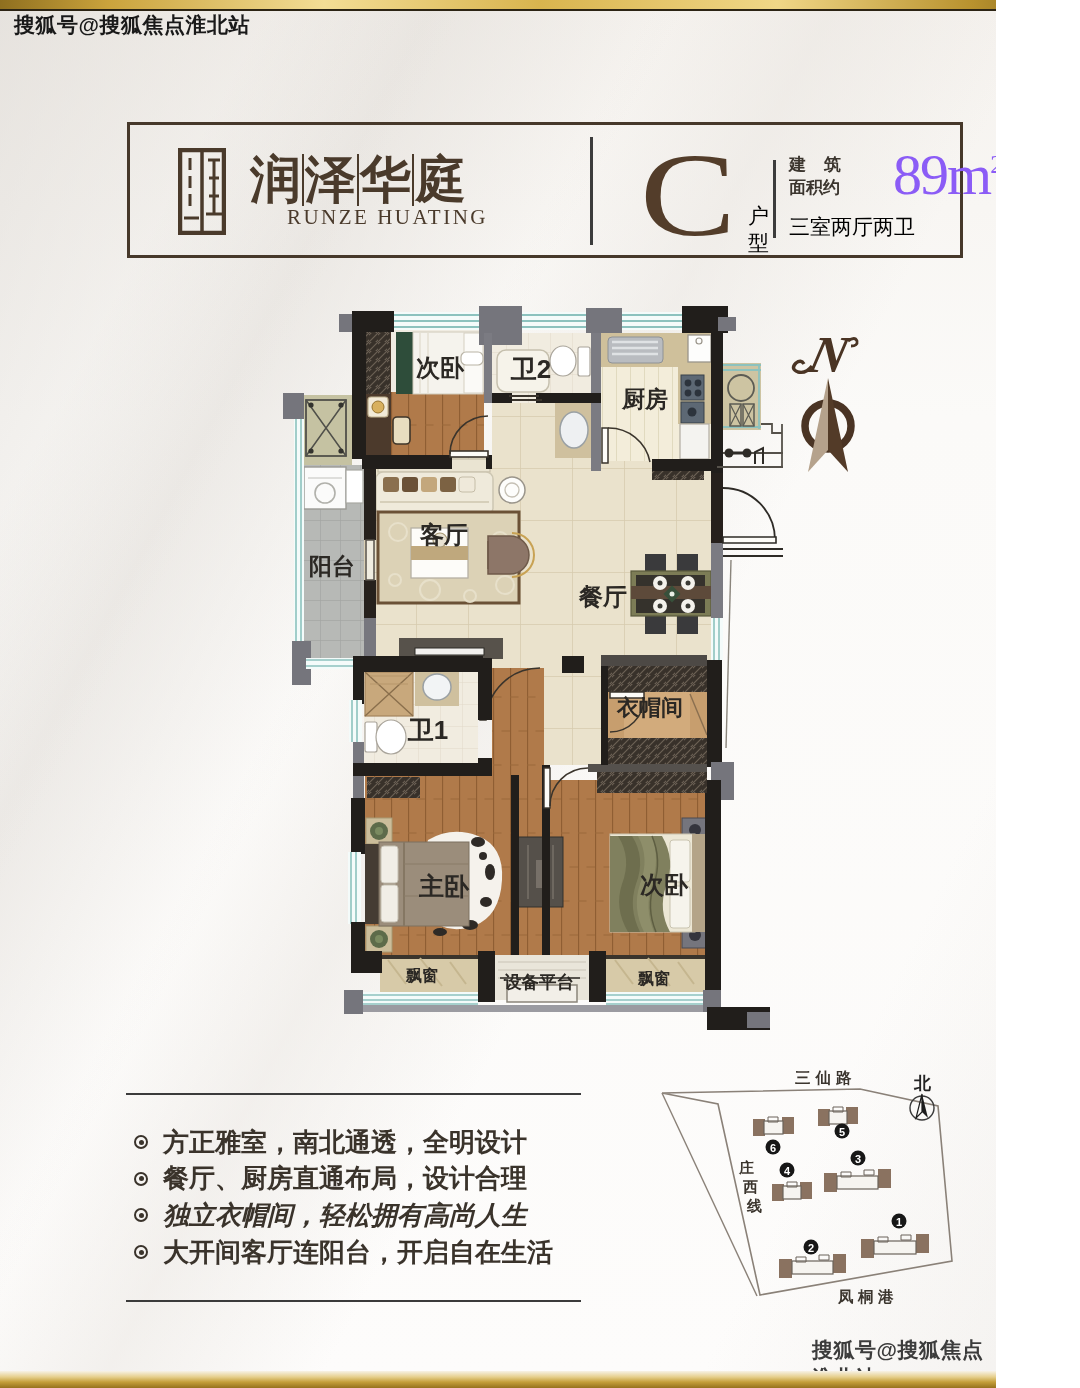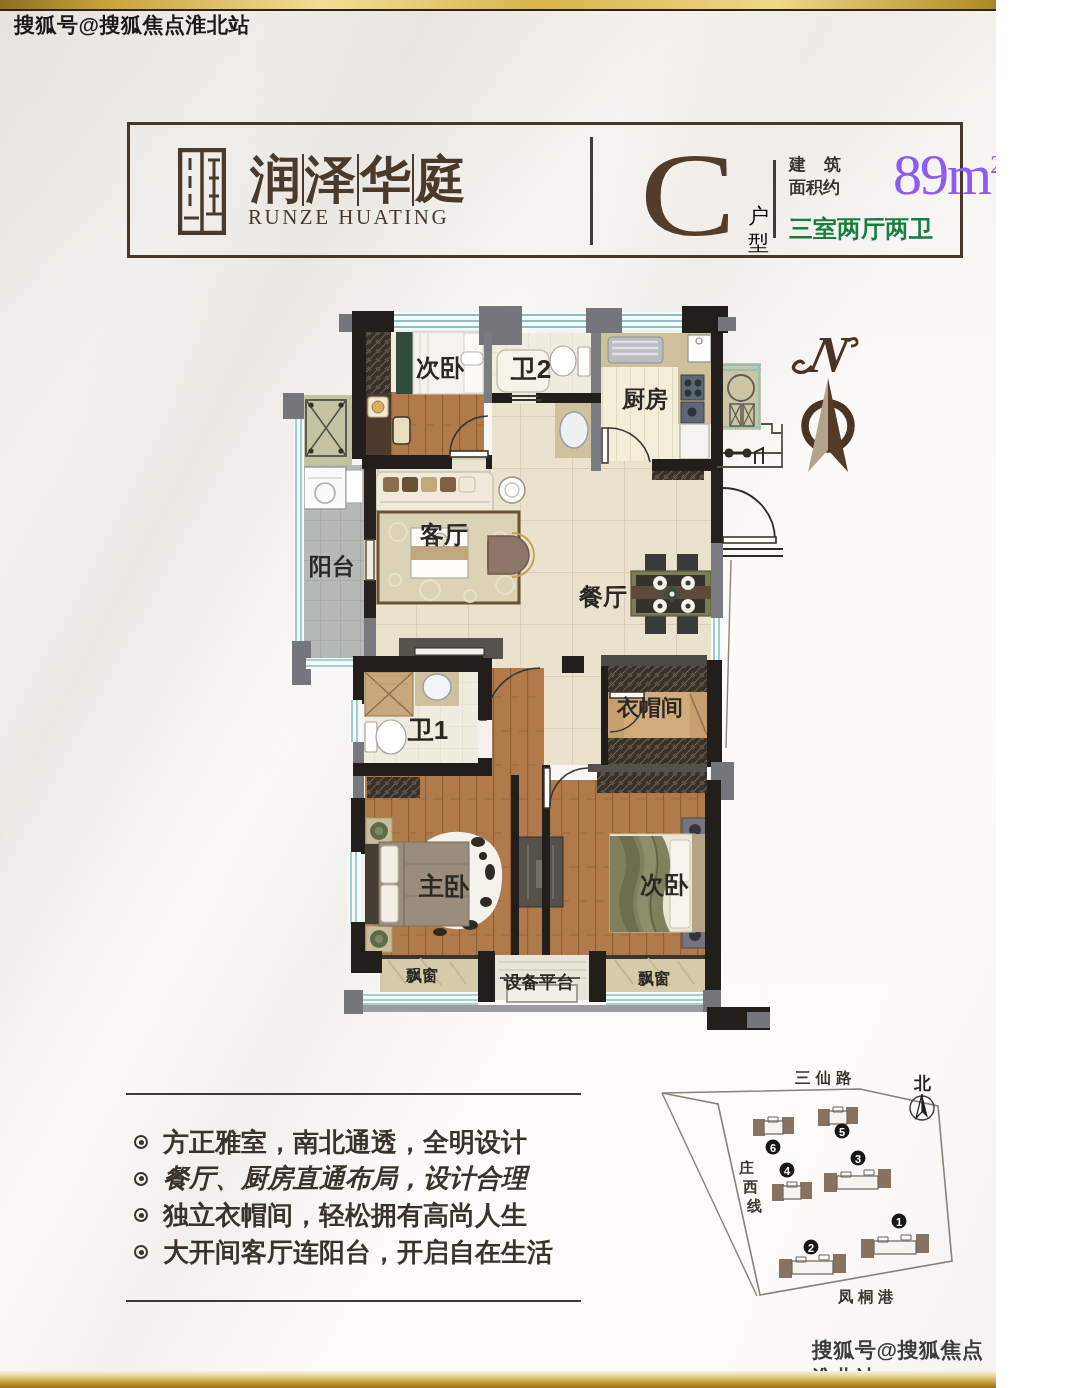--- a/index.html
+++ b/index.html
@@ -48,38 +48,38 @@
   <div class="abs" style="left:250px;top:148px;width:216px;height:64px;display:flex;align-items:center;justify-content:space-between;color:#4a3a2b;">
     <span style="font-size:51px;font-weight:700;font-family:'Liberation Serif',serif;">润</span>
     <span style="display:inline-block;width:2px;height:52px;background:#4a3a2b;"></span>
     <span style="font-size:51px;font-weight:700;font-family:'Liberation Serif',serif;">泽</span>
     <span style="display:inline-block;width:2px;height:52px;background:#4a3a2b;"></span>
     <span style="font-size:51px;font-weight:700;font-family:'Liberation Serif',serif;">华</span>
     <span style="display:inline-block;width:2px;height:52px;background:#4a3a2b;"></span>
     <span style="font-size:51px;font-weight:700;font-family:'Liberation Serif',serif;">庭</span>
   </div>
 
-  <div class="abs" style="left:248px;top:205px;width:240px;text-align:left;font-family:'Liberation Serif',serif;font-size:21px;letter-spacing:2.5px;color:#4a3a2b;">RUNZE HUATING</div>
+  <div class="abs" style="left:248px;top:205px;width:240px;text-align:right;font-family:'Liberation Serif',serif;font-size:21px;letter-spacing:2.5px;color:#4a3a2b;">RUNZE HUATING</div>
 
   <div class="abs" style="left:590px;top:137px;width:2.5px;height:108px;background:#3c3c3c;"></div>
 
   <div class="abs" style="left:640px;top:128px;width:110px;height:120px;font-family:'Liberation Serif',serif;font-size:118px;color:#533d2a;transform:scaleX(1.22);transform-origin:left;">C</div>
 
   <div class="abs" style="left:748px;top:202px;width:22px;font-size:21px;line-height:27px;color:#000000;font-weight:400;">户型</div>
 
   <div class="abs" style="left:773px;top:160px;width:2.5px;height:78px;background:#3c3c3c;"></div>
 
   <div class="abs" style="left:789px;top:153px;width:52px;font-size:17px;font-weight:700;color:#3b352e;">
     <div style="display:flex;justify-content:space-between;">建<span>筑</span></div>
     <div style="letter-spacing:0px;">面积约</div>
   </div>
 
   <div class="abs" style="left:893px;top:141px;font-family:'Liberation Serif',serif;font-size:58px;color:#8b5cf6;letter-spacing:-2px;">89m<span style="font-size:25px;vertical-align:21px;letter-spacing:0;">2</span></div>
 
-  <div class="abs" style="left:789px;top:213px;width:156px;font-size:24px;font-weight:700;color:#15803d;letter-spacing:0px;">三室两厅两卫</div>
+  <div class="abs" style="left:789px;top:213px;width:156px;font-size:21px;font-weight:400;color:#000000;letter-spacing:0px;">三室两厅两卫</div>
 
   <svg class="abs" style="left:270px;top:290px;" width="790" height="780" viewBox="270 290 790 780">
     <defs>
       <pattern id="tile" width="52" height="52" patternUnits="userSpaceOnUse">
         <rect width="52" height="52" fill="#eae2cc"></rect>
         <path d="M52 0H0V52" stroke="#d6cbae" stroke-width="1.5" fill="none"></path>
       </pattern>
       <pattern id="wood" width="17" height="68" patternUnits="userSpaceOnUse">
         <rect width="17" height="68" fill="#b07a4a"></rect>
         <path d="M0.5 0V68" stroke="#8f5e33" stroke-width="1.3"></path>
@@ -507,22 +507,22 @@
       <text x="654" y="984" font-size="16">飘窗</text>
     </g>
 
     <path d="M500 978h80" stroke="#2b2824" stroke-width="1.6"></path>
   </svg>
 
   <div class="abs" style="left:126px;top:1093px;width:455px;height:2px;background:#3b3b3b;"></div>
 
   <div class="abs" style="left:134px;top:1108px;width:470px;font-size:26px;font-weight:700;color:#3a332b;margin-top:16px;">
     <div style="height:36.6px;display:flex;align-items:center;"><span class="blt"></span>方正雅室，南北通透，全明设计</div>
-    <div style="height:36.6px;display:flex;align-items:center;font-style:italic;"><span class="blt"></span>餐厅、厨房直通布局，设计合理</div>
-    <div style="height:36.6px;display:flex;align-items:center;"><span class="blt"></span>独立衣帽间，轻松拥有高尚人生</div>
+    <div style="height:36.6px;display:flex;align-items:center;"><span class="blt"></span>餐厅、厨房直通布局，设计合理</div>
+    <div style="height:36.6px;display:flex;align-items:center;font-style:italic;"><span class="blt"></span>独立衣帽间，轻松拥有高尚人生</div>
     <div style="height:36.6px;display:flex;align-items:center;"><span class="blt"></span>大开间客厅连阳台，开启自在生活</div>
   </div>
   <style>
     .blt{display:inline-block;width:10px;height:10px;border:2.5px solid #3a332b;border-radius:50%;margin-right:15px;position:relative;flex:0 0 auto;}
     .blt:after{content:"";position:absolute;left:2.5px;top:2.5px;width:5px;height:5px;border-radius:50%;background:#3a332b;}
   </style>
 
   <div class="abs" style="left:126px;top:1300px;width:455px;height:2px;background:#3b3b3b;"></div>
 
   <svg class="abs" style="left:640px;top:1060px;" width="380" height="270" viewBox="640 1060 380 270">

